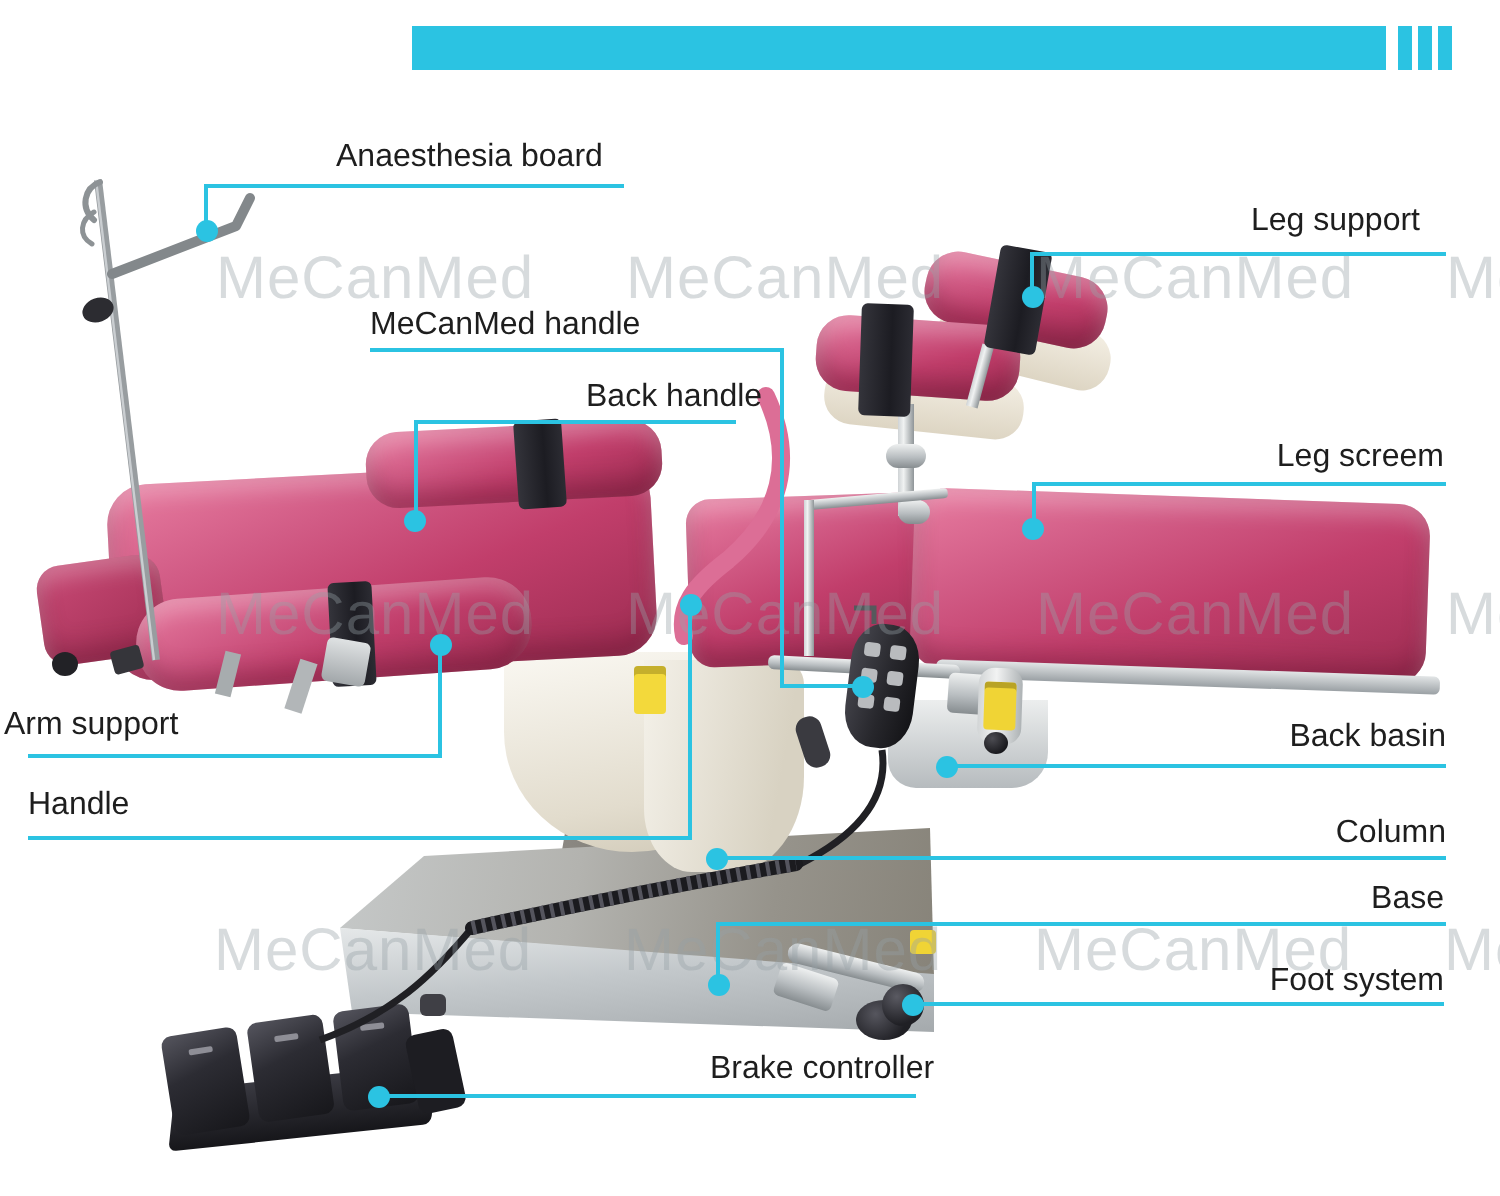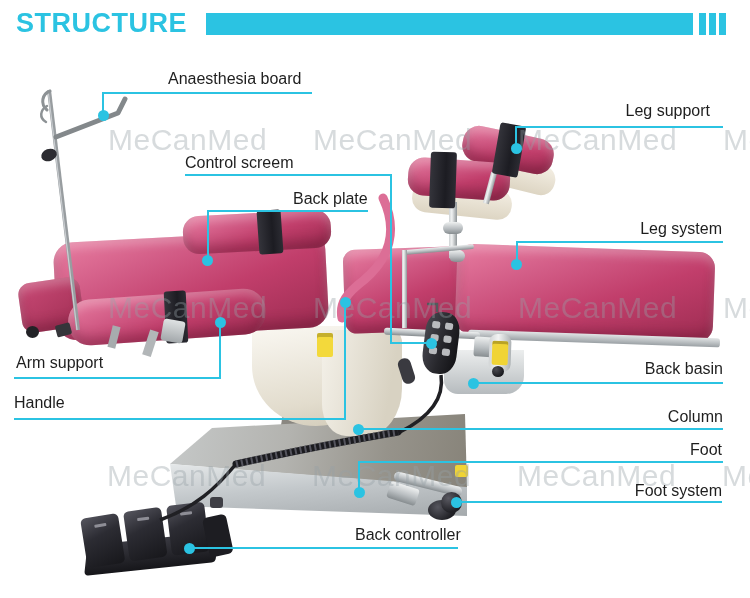--- a/index.html
+++ b/index.html
@@ -26,21 +26,20 @@
   .chrome{background:linear-gradient(90deg,#cfd3d5,#f0f2f2 35%,#8f9598);}
   .chromeh{background:linear-gradient(#eef0f0,#b9bec1 55%,#878d90);}
   svg.overlay{position:absolute;left:0;top:0;z-index:5;pointer-events:none;}
   .z2{z-index:2}.z3{z-index:3}.z4{z-index:4}
 </style>
 </head>
 <body>
 
 <div id="screen">
 
-  <div class="title">STRUCTURE</div>
   <div class="tbar" style="left:206px;top:13px;width:487px;height:22px;"></div>
   <div class="tbar" style="left:699px;top:13px;width:7px;height:22px;"></div>
   <div class="tbar" style="left:709px;top:13px;width:7px;height:22px;"></div>
   <div class="tbar" style="left:719px;top:13px;width:7px;height:22px;"></div>
 
   <span class="wm" style="left:108px;top:123px">MeCanMed</span>
   <span class="wm" style="left:313px;top:123px">MeCanMed</span>
   <span class="wm" style="left:518px;top:123px">MeCanMed</span>
   <span class="wm" style="left:723px;top:123px">MeCanMed</span>
   <span class="wm" style="left:108px;top:291px">MeCanMed</span>
@@ -154,43 +153,43 @@
   </div>
 
   <div>
     <span class="lbl" style="right:40px;top:102px">Leg support</span>
     <div class="ln lnh" style="left:516px;top:126px;width:207px"></div>
     <div class="ln lnv" style="left:515px;top:126px;height:21px"></div>
     <div class="dot" style="left:511px;top:143px"></div>
   </div>
 
   <div>
-    <span class="lbl" style="left:185px;top:154px">Control screem</span>
+    <span class="lbl" style="left:185px;top:154px">MeCanMed handle</span>
     <div class="ln lnh" style="left:185px;top:174px;width:207px"></div>
     <div class="ln lnv" style="left:390px;top:174px;height:170px"></div>
     <div class="ln lnh" style="left:390px;top:342px;width:41px"></div>
     <div class="dot" style="left:426px;top:338px"></div>
   </div>
 
   <div>
-    <span class="lbl" style="left:293px;top:190px">Back plate</span>
+    <span class="lbl" style="left:293px;top:190px">Back handle</span>
     <div class="ln lnh" style="left:208px;top:210px;width:160px"></div>
     <div class="ln lnv" style="left:207px;top:210px;height:49px"></div>
     <div class="dot" style="left:202px;top:255px"></div>
   </div>
 
   <div>
-    <span class="lbl" style="right:28px;top:220px">Leg system</span>
+    <span class="lbl" style="right:28px;top:220px">Leg screem</span>
     <div class="ln lnh" style="left:517px;top:241px;width:206px"></div>
     <div class="ln lnv" style="left:516px;top:241px;height:22px"></div>
     <div class="dot" style="left:511px;top:259px"></div>
   </div>
 
   <div>
-    <span class="lbl" style="left:16px;top:354px">Arm support</span>
+    <span class="lbl" style="left:2px;top:354px">Arm support</span>
     <div class="ln lnh" style="left:14px;top:377px;width:207px"></div>
     <div class="ln lnv" style="left:219px;top:322px;height:56px"></div>
     <div class="dot" style="left:215px;top:317px"></div>
   </div>
 
   <div>
     <span class="lbl" style="left:14px;top:394px">Handle</span>
     <div class="ln lnh" style="left:14px;top:418px;width:332px"></div>
     <div class="ln lnv" style="left:344px;top:302px;height:117px"></div>
     <div class="dot" style="left:340px;top:297px"></div>
@@ -202,31 +201,31 @@
     <div class="dot" style="left:468px;top:378px"></div>
   </div>
 
   <div>
     <span class="lbl" style="right:27px;top:408px">Column</span>
     <div class="ln lnh" style="left:358px;top:428px;width:365px"></div>
     <div class="dot" style="left:353px;top:424px"></div>
   </div>
 
   <div>
-    <span class="lbl" style="right:28px;top:441px">Foot</span>
+    <span class="lbl" style="right:28px;top:441px">Base</span>
     <div class="ln lnh" style="left:359px;top:461px;width:364px"></div>
     <div class="ln lnv" style="left:358px;top:461px;height:30px"></div>
     <div class="dot" style="left:354px;top:487px"></div>
   </div>
 
   <div>
     <span class="lbl" style="right:28px;top:482px">Foot system</span>
     <div class="ln lnh" style="left:456px;top:501px;width:266px"></div>
     <div class="dot" style="left:451px;top:497px"></div>
   </div>
 
   <div>
-    <span class="lbl" style="left:355px;top:526px">Back controller</span>
+    <span class="lbl" style="left:355px;top:526px">Brake controller</span>
     <div class="ln lnh" style="left:189px;top:547px;width:269px"></div>
     <div class="dot" style="left:184px;top:543px"></div>
   </div>
 
 </div>
 
 </body></html>

